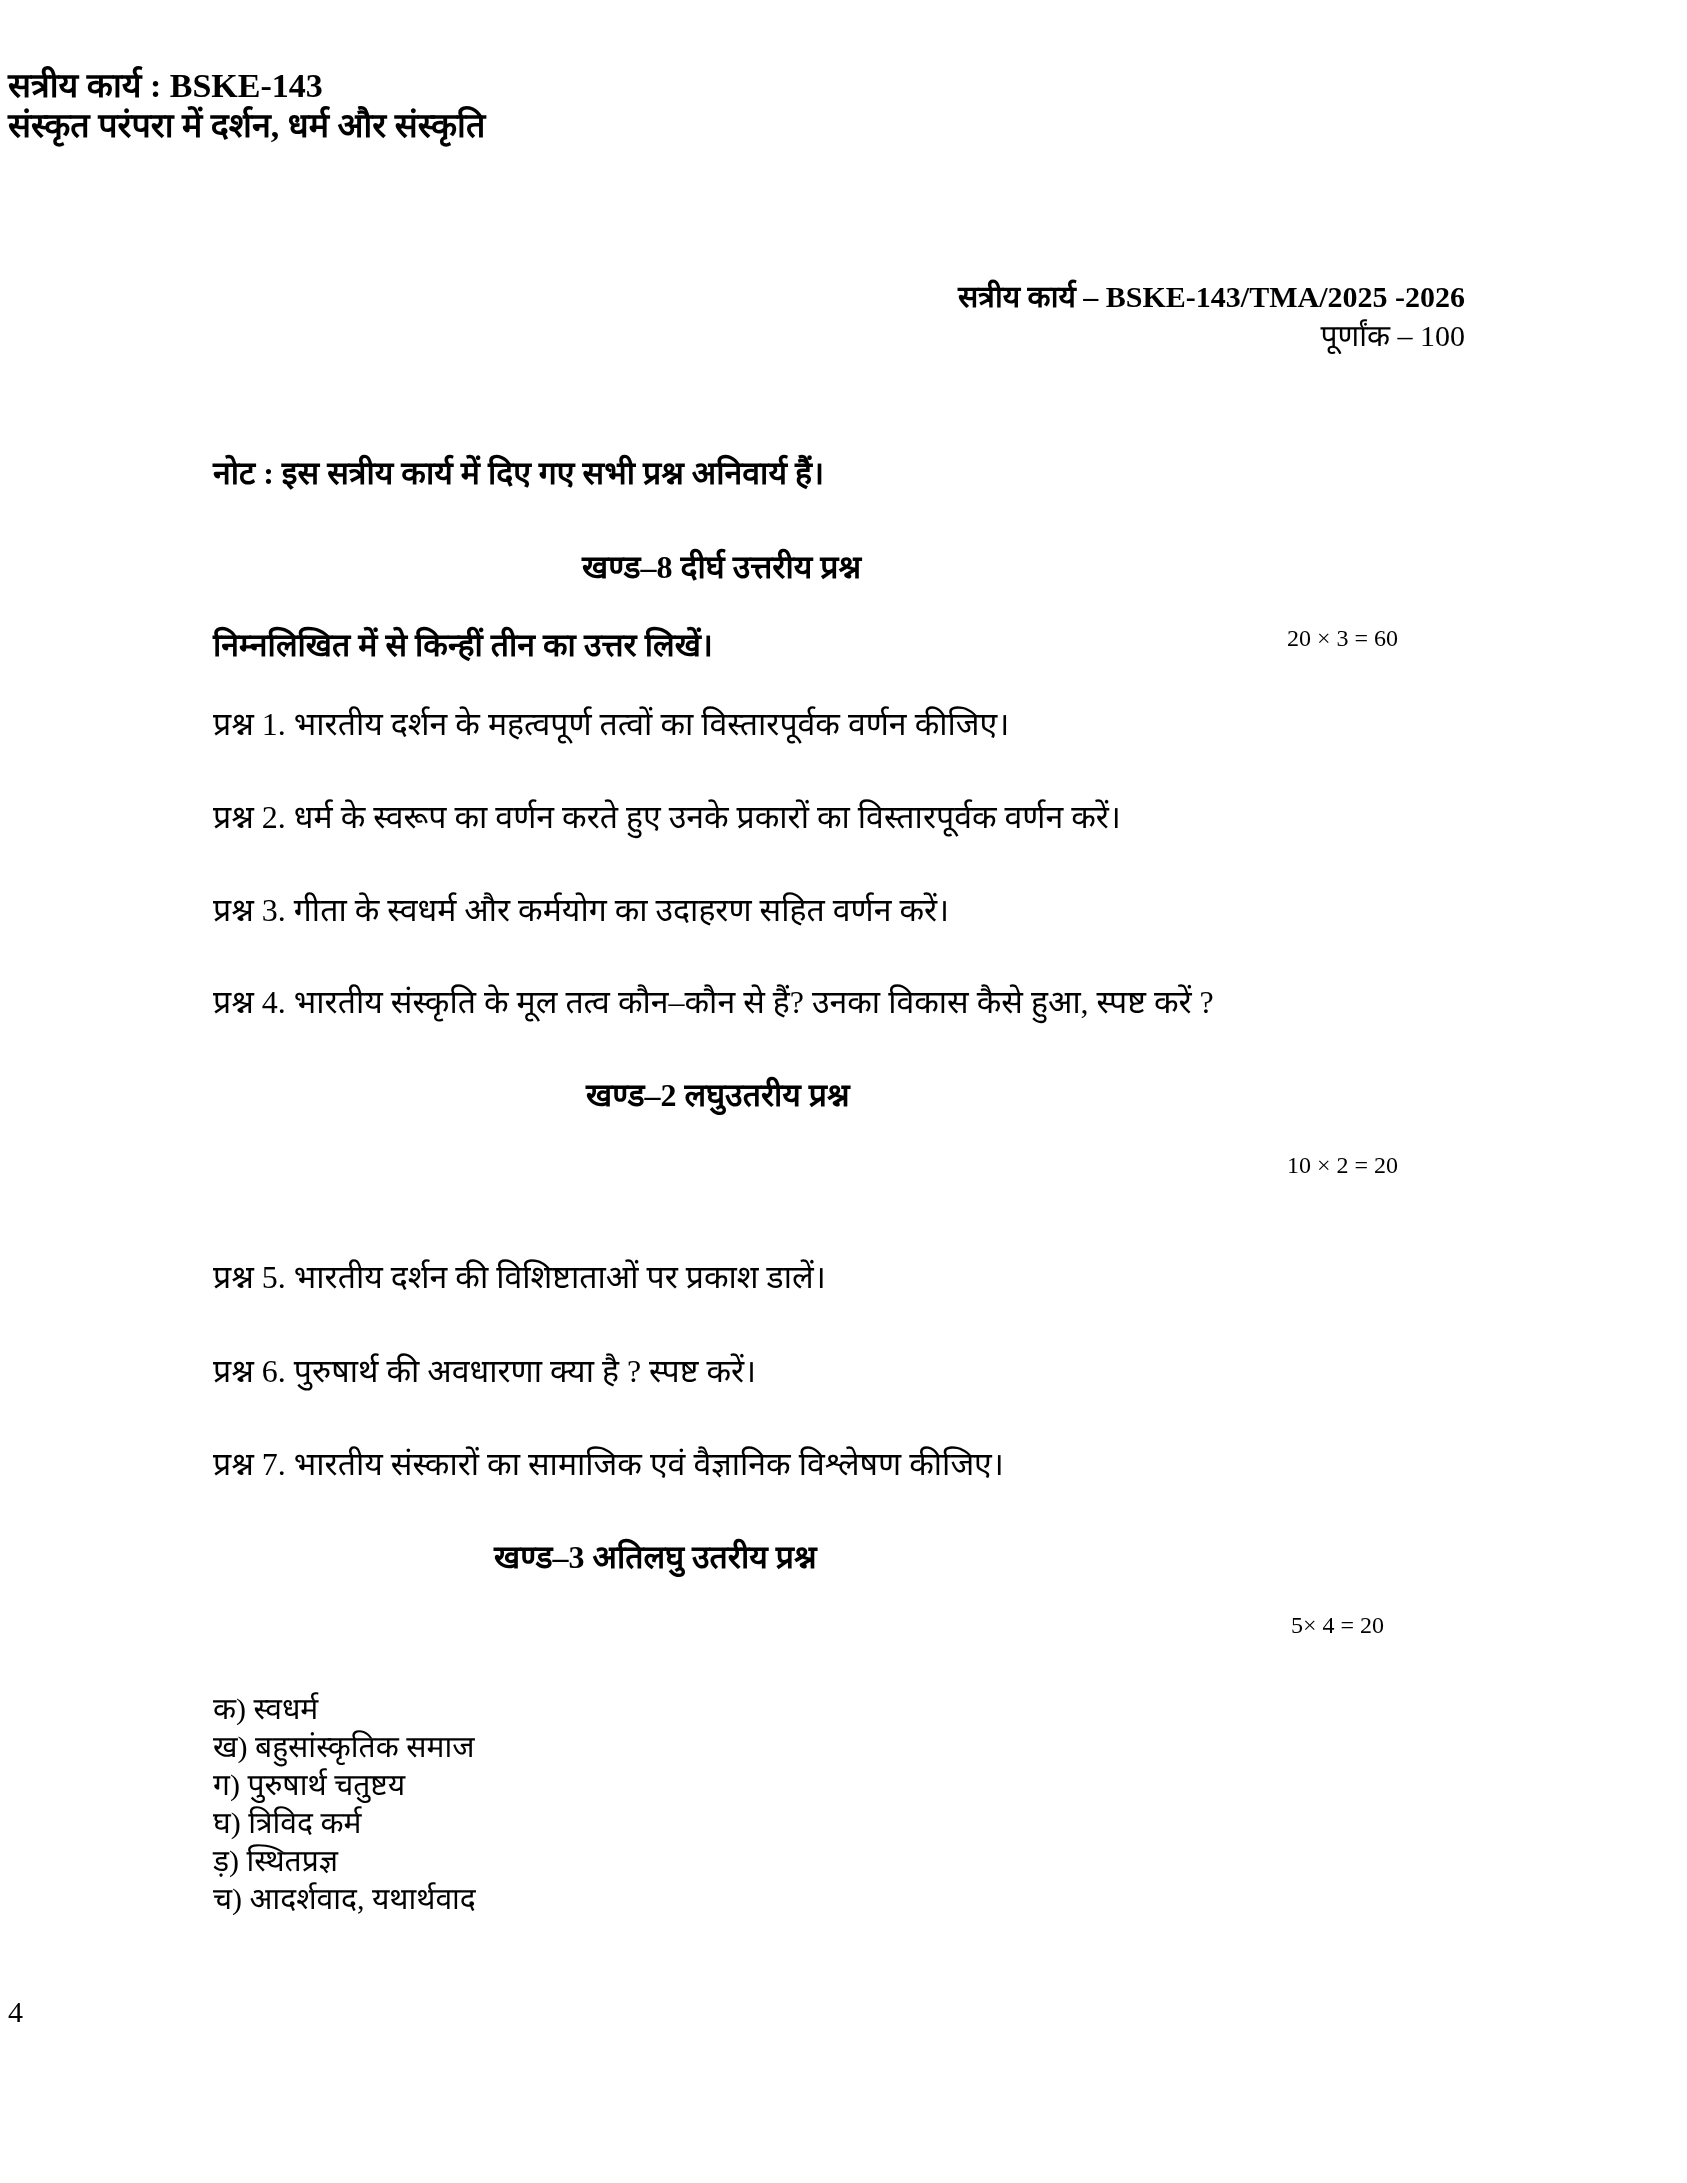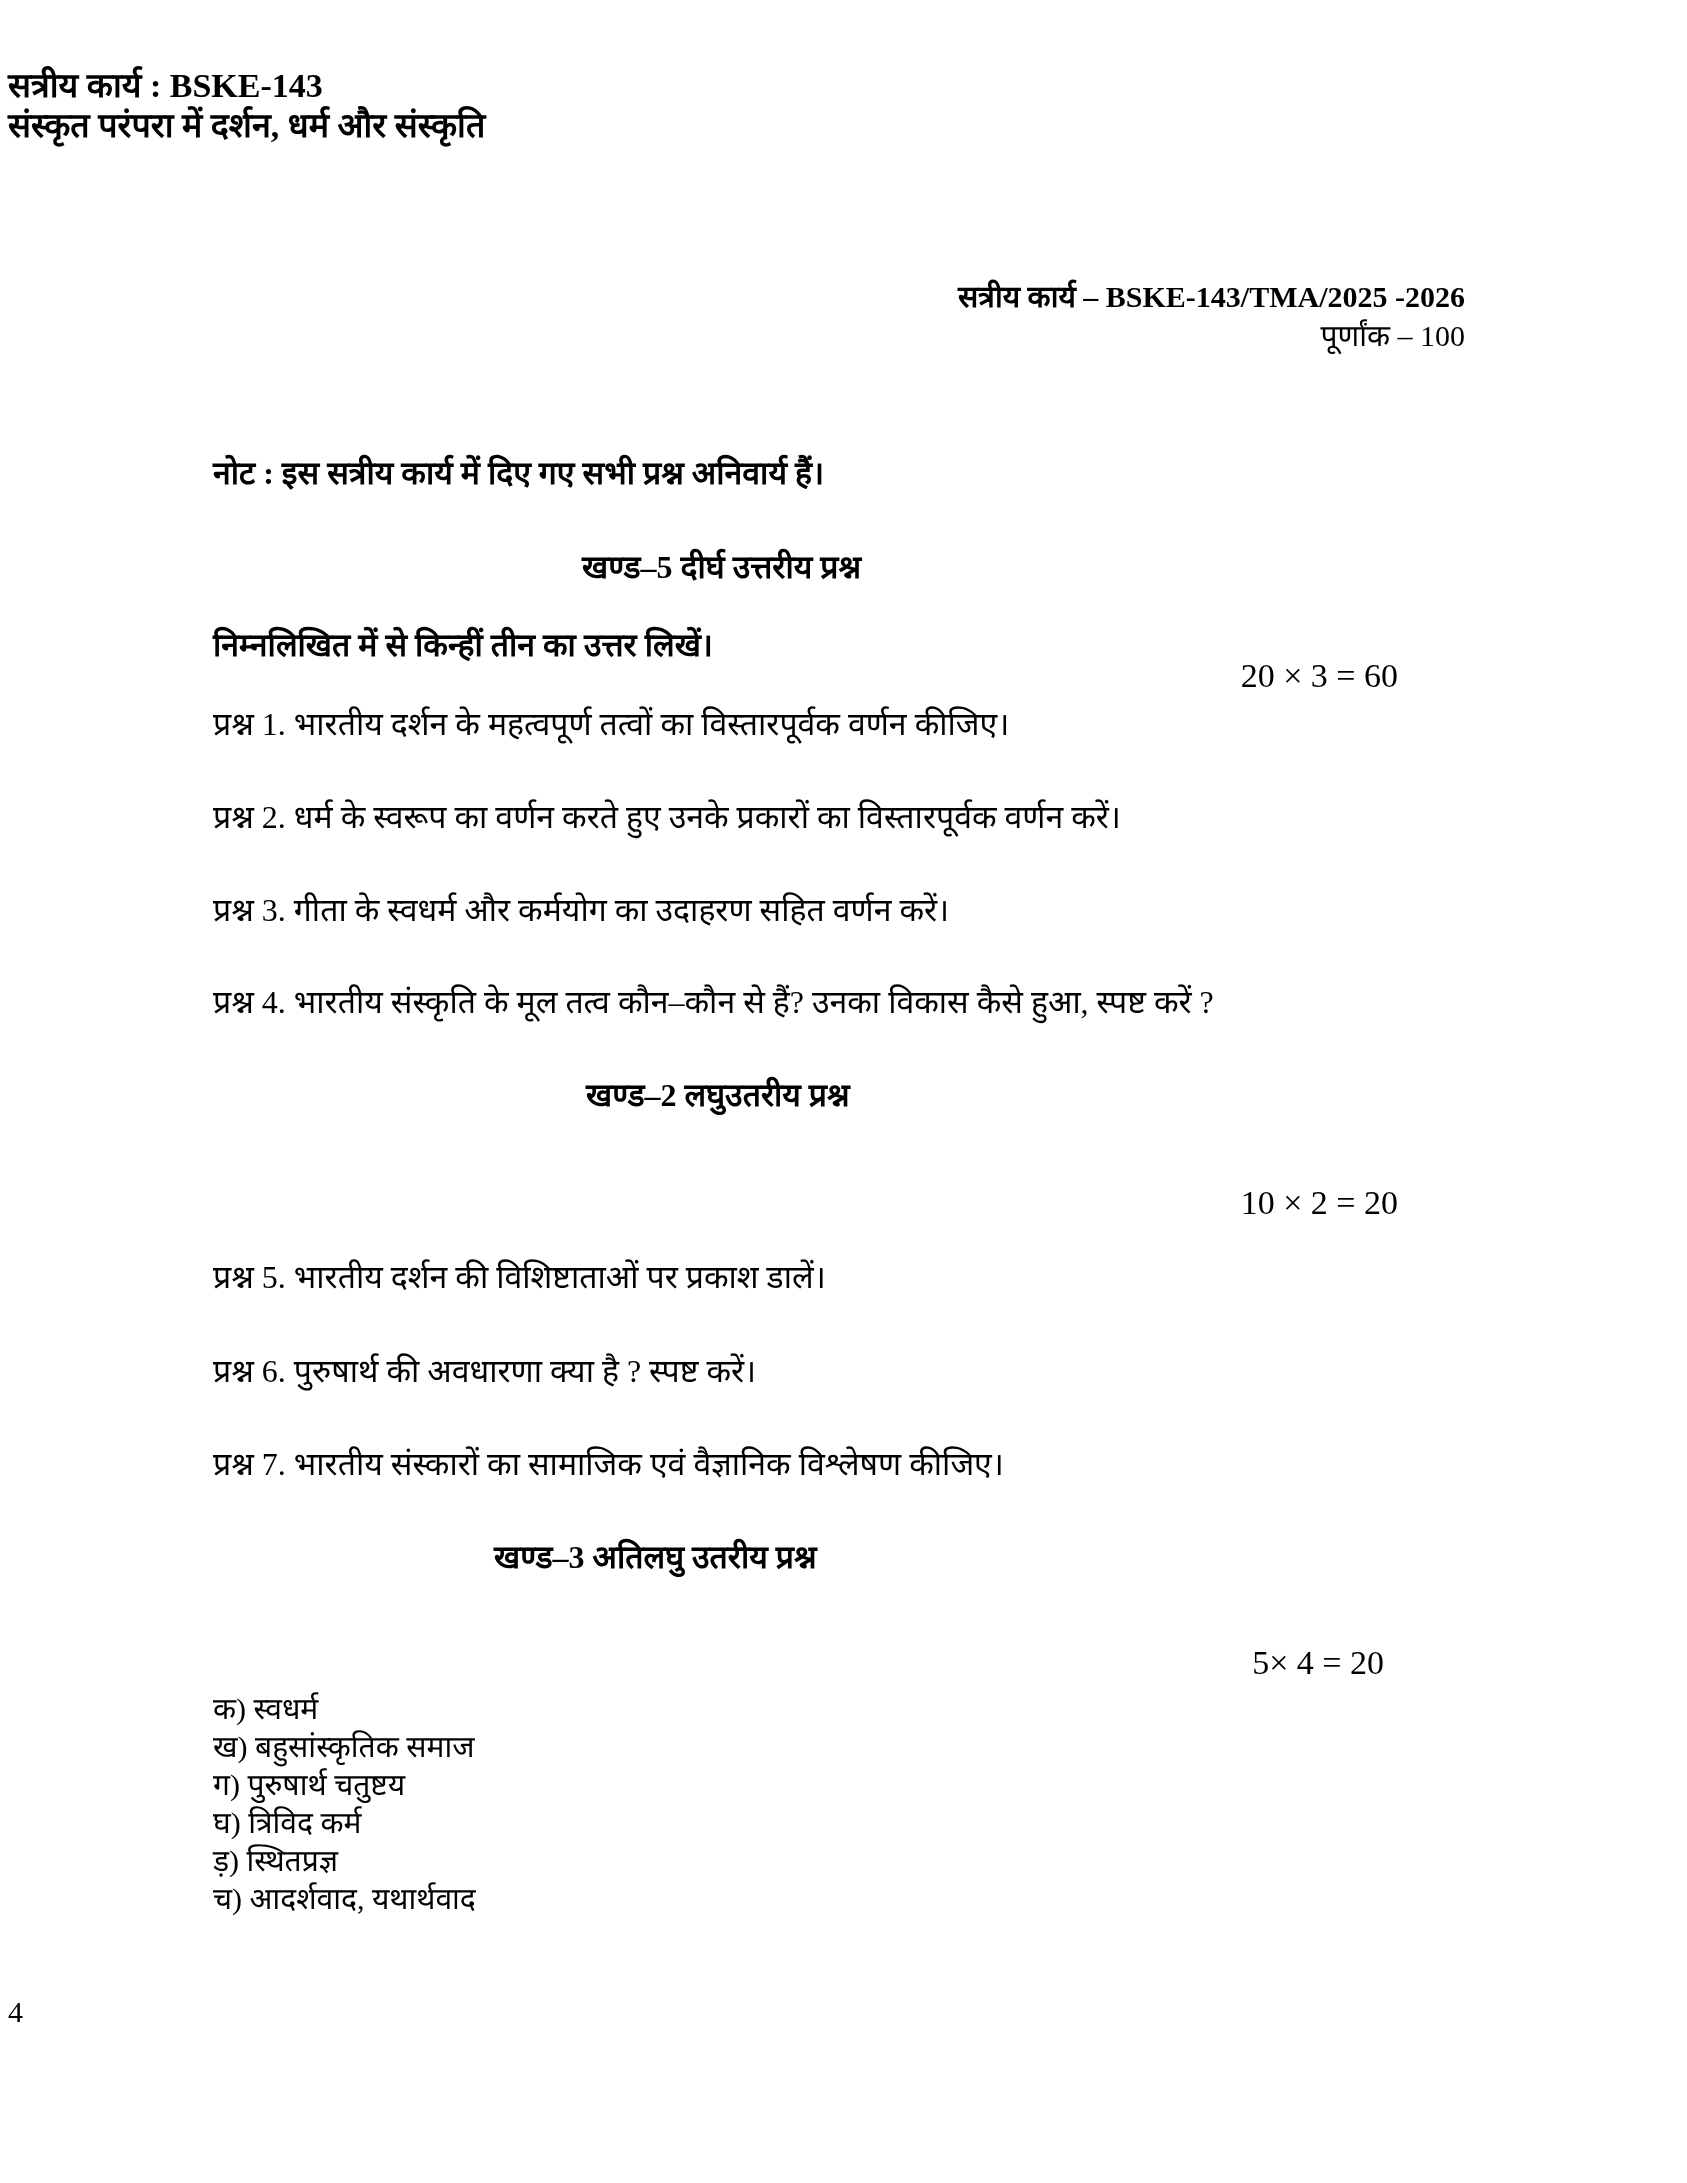--- a/index.html
+++ b/index.html
@@ -13,38 +13,38 @@
     font-family: "Liberation Serif", "DejaVu Sans", sans-serif;
     overflow: hidden;
   }
   .abs { position: absolute; white-space: nowrap; }
   .center { left: 8px; width: 100%; text-align: left; }
   .title { font-size: 34px; font-weight: bold; }
   .meta { font-size: 30px; text-align: right; }
   .bold { font-weight: bold; }
   .body-text { font-size: 32px; }
   .heading { font-size: 32px; }
-  .marks { font-size: 34px; margin-top: 32px; }
+  .marks { font-size: 24px; }
   .sub-list { line-height: 38px; font-size: 30px; margin-top: 40px; }
   .footer-num { font-size: 30px; }
 </style>
 </head>
 <body>
 
 <div class="page">
 
   <div class="abs center title" style="top:61px;">सत्रीय कार्य : BSKE-143</div>
   <div class="abs center title" style="top:101px;">संस्कृत परंपरा में दर्शन, धर्म और संस्कृति</div>
 
   <div class="abs meta bold" style="top:275px; right:222px;">सत्रीय कार्य – BSKE-143/TMA/2025 -2026</div>
   <div class="abs meta" style="top:314px; right:222px;">पूर्णांक – 100</div>
 
   <div class="abs body-text bold" style="top:450px; left:213px;">नोट : इस सत्रीय कार्य में दिए गए सभी प्रश्न अनिवार्य हैं।</div>
 
-  <div class="abs heading bold" style="top:544px; left:582px;">खण्ड–5 दीर्घ उत्तरीय प्रश्न</div>
+  <div class="abs heading bold" style="top:544px; left:582px;">खण्ड–8 दीर्घ उत्तरीय प्रश्न</div>
   <div class="abs body-text bold" style="top:622px; left:213px;">निम्नलिखित में से किन्हीं तीन का उत्तर लिखें।</div>
   <div class="abs marks" style="top:625px; right:289px;">20 × 3 = 60</div>
 
   <div class="abs body-text" style="top:701px; left:213px;">प्रश्न 1. भारतीय दर्शन के महत्वपूर्ण तत्वों का विस्तारपूर्वक वर्णन कीजिए।</div>
   <div class="abs body-text" style="top:794px; left:213px;">प्रश्न 2. धर्म के स्वरूप का वर्णन करते हुए उनके प्रकारों का विस्तारपूर्वक वर्णन करें।</div>
   <div class="abs body-text" style="top:887px; left:213px;">प्रश्न 3. गीता के स्वधर्म और कर्मयोग का उदाहरण सहित वर्णन करें।</div>
   <div class="abs body-text" style="top:979px; left:213px;">प्रश्न 4. भारतीय संस्कृति के मूल तत्व कौन–कौन से हैं? उनका विकास कैसे हुआ, स्पष्ट करें ?</div>
 
   <div class="abs heading bold" style="top:1072px; left:586px;">खण्ड–2 लघुउतरीय प्रश्न</div>
   <div class="abs marks" style="top:1152px; right:289px;">10 × 2 = 20</div>

